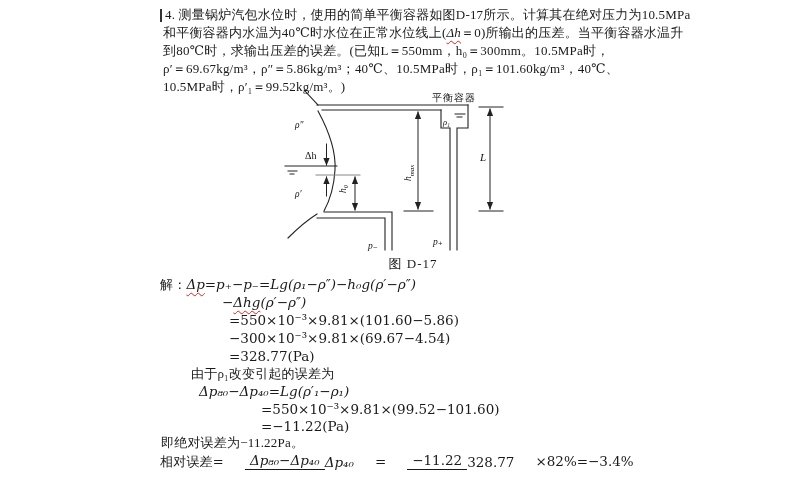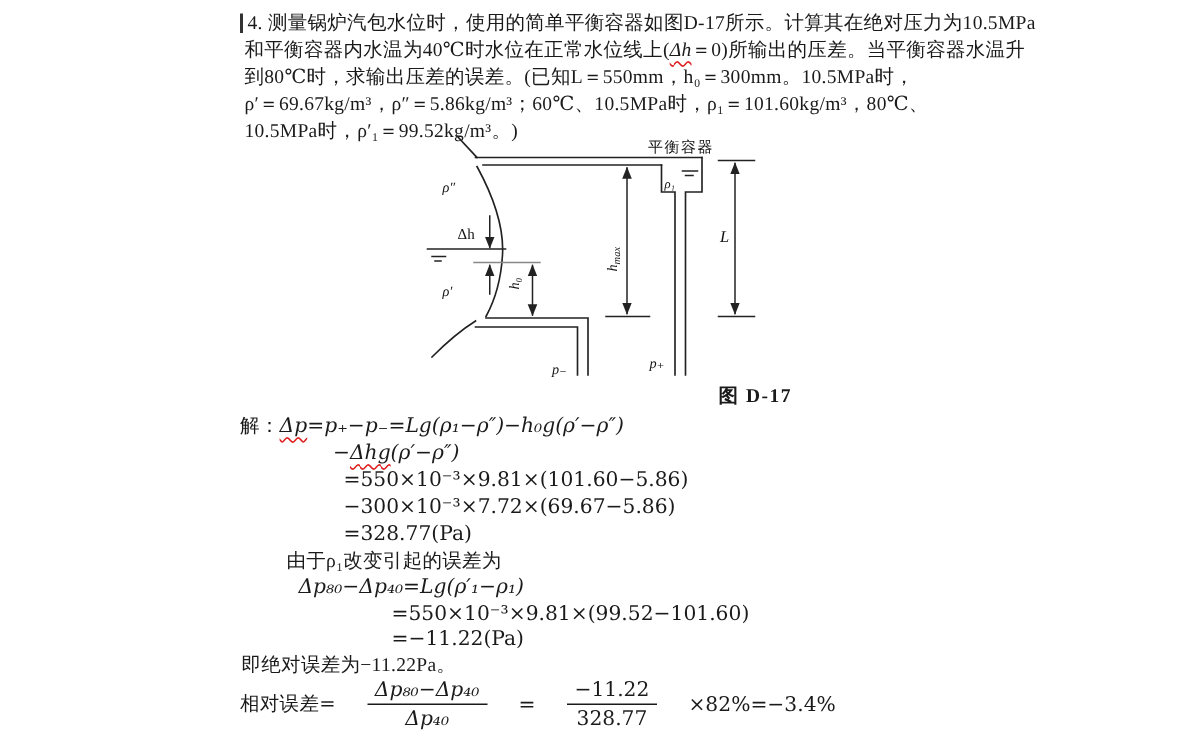--- a/index.html
+++ b/index.html
@@ -8,38 +8,38 @@
     font-family:"Liberation Serif","DejaVu Serif",serif;color:#1a1a1a;
   }
   .tl{position:absolute;white-space:nowrap;font-size:13px;line-height:17px;letter-spacing:.2px;}
   .eq{position:absolute;white-space:nowrap;font-size:13.5px;font-family:"DejaVu Serif","Liberation Serif",serif;text-align:right;}
   .var{font-style:italic;}
   .sq{
     text-decoration-line:underline;text-decoration-style:wavy;
     text-decoration-color:#e02020;text-decoration-thickness:1px;text-underline-offset:3px;
   }
   .caret{position:absolute;left:160px;top:9px;width:1.5px;height:13px;background:#333;}
-  .caption{position:absolute;left:266px;top:255px;width:262px;text-align:right;
-    font-size:13px;letter-spacing:1px;font-weight:bold;}
+  .caption{position:absolute;left:282px;top:255px;width:262px;text-align:center;
+    font-size:13px;letter-spacing:1px;}
   .relline{position:absolute;left:160px;top:452px;display:flex;align-items:center;gap:21px;
     font-size:13.5px;font-family:"DejaVu Serif","Liberation Serif",serif;}
-  .frac{display:inline-flex;flex-direction:column;align-items:center;vertical-align:middle;}
+  .frac{display:inline-flex;flex-direction:row;align-items:center;vertical-align:middle;}
   .frac .num{padding:0 5px 1px 5px;border-bottom:1.2px solid #1a1a1a;}
   .frac .den{padding-top:1px;}
   svg text{fill:#111;}
 </style>
 </head>
 <body>
 
 <div class="caret"></div>
 
 <div class="tl" style="left:165px;top:6px"><span>4. 测量锅炉汽包水位时，使用的简单平衡容器如图D-17所示。计算其在绝对压力为10.5MPa</span></div>
 <div class="tl" style="left:163px;top:24px"><span>和平衡容器内水温为40℃时水位在正常水位线上(</span><span class="sq var">Δh</span><span>＝0)所输出的压差。当平衡容器水温升</span></div>
 <div class="tl" style="left:163px;top:42px"><span>到80℃时，求输出压差的误差。(已知L＝550mm，h₀＝300mm。10.5MPa时，</span></div>
-<div class="tl" style="left:163px;top:60px"><span>ρ′＝69.67kg/m³，ρ″＝5.86kg/m³；60℃、10.5MPa时，ρ₁＝101.60kg/m³，80℃、</span></div>
+<div class="tl" style="left:163px;top:60px"><span>ρ′＝69.67kg/m³，ρ″＝5.86kg/m³；40℃、10.5MPa时，ρ₁＝101.60kg/m³，40℃、</span></div>
 <div class="tl" style="left:163px;top:78px"><span>10.5MPa时，ρ′₁＝99.52kg/m³。)</span></div>
 
 <svg style="position:absolute;left:283px;top:88px" width="262" height="168" viewBox="0 0 262 168" fill="none" stroke="#222" stroke-width="1.1" stroke-linecap="square">
   <defs>
     <marker id="ah" viewBox="0 0 10 10" refX="9" refY="5" markerWidth="8" markerHeight="8" orient="auto-start-reverse">
       <path d="M0,1 L10,5 L0,9 Z" fill="#222" stroke="none"></path>
     </marker>
   </defs>
 
   <g>
@@ -98,21 +98,21 @@
   <text x="197" y="73" font-size="11" font-style="italic" stroke="none">L</text>
   <text x="85" y="161" font-size="9.5" font-style="italic" stroke="none">p₋</text>
   <text x="150" y="157" font-size="9.5" font-style="italic" stroke="none">p₊</text>
 </svg>
 
 <div class="caption">图 D-17</div>
 
 <div class="eq" style="left:160px;top:276px"><span class="tl" style="position:static">解：</span><span class="sq var">Δp</span><span class="var">=p₊−p₋=Lg(ρ₁−ρ″)−h₀g(ρ′−ρ″)</span></div>
 <div class="eq" style="left:222px;top:294px"><span>−</span><span class="sq var">Δhg</span><span class="var">(ρ′−ρ″)</span></div>
 <div class="eq" style="left:229px;top:312px"><span>=550×10⁻³×9.81×(101.60−5.86)</span></div>
-<div class="eq" style="left:229px;top:330px"><span>−300×10⁻³×7.72×(69.67−5.86)</span></div>
+<div class="eq" style="left:229px;top:330px"><span>−300×10⁻³×9.81×(69.67−4.54)</span></div>
 <div class="eq" style="left:229px;top:348px"><span>=328.77(Pa)</span></div>
 
 <div class="tl" style="left:191px;top:365px"><span>由于ρ₁改变引起的误差为</span></div>
 
 <div class="eq" style="left:199px;top:383px"><span class="var">Δp₈₀−Δp₄₀=</span><span class="var">Lg(ρ′₁−ρ₁)</span></div>
 <div class="eq" style="left:261px;top:401px"><span>=550×10⁻³×9.81×(99.52−101.60)</span></div>
 <div class="eq" style="left:261px;top:418px"><span>=−11.22(Pa)</span></div>
 
 <div class="tl" style="left:161px;top:434px"><span>即绝对误差为−11.22Pa。</span></div>
 

